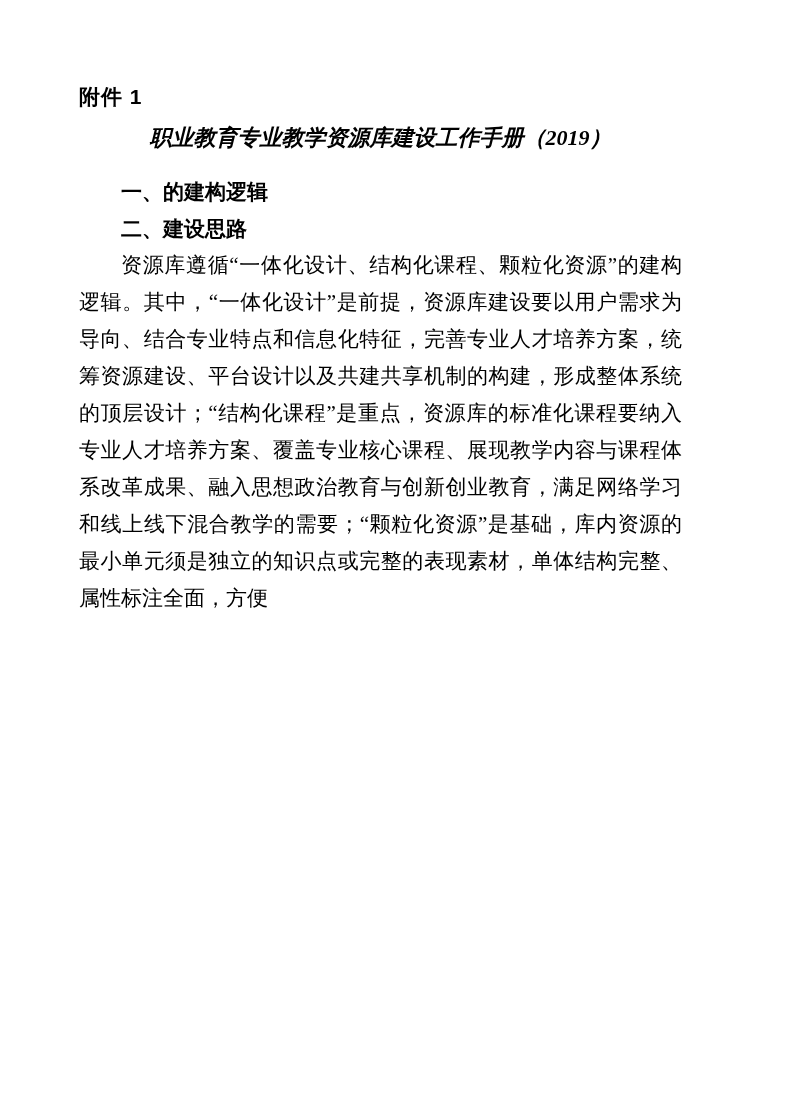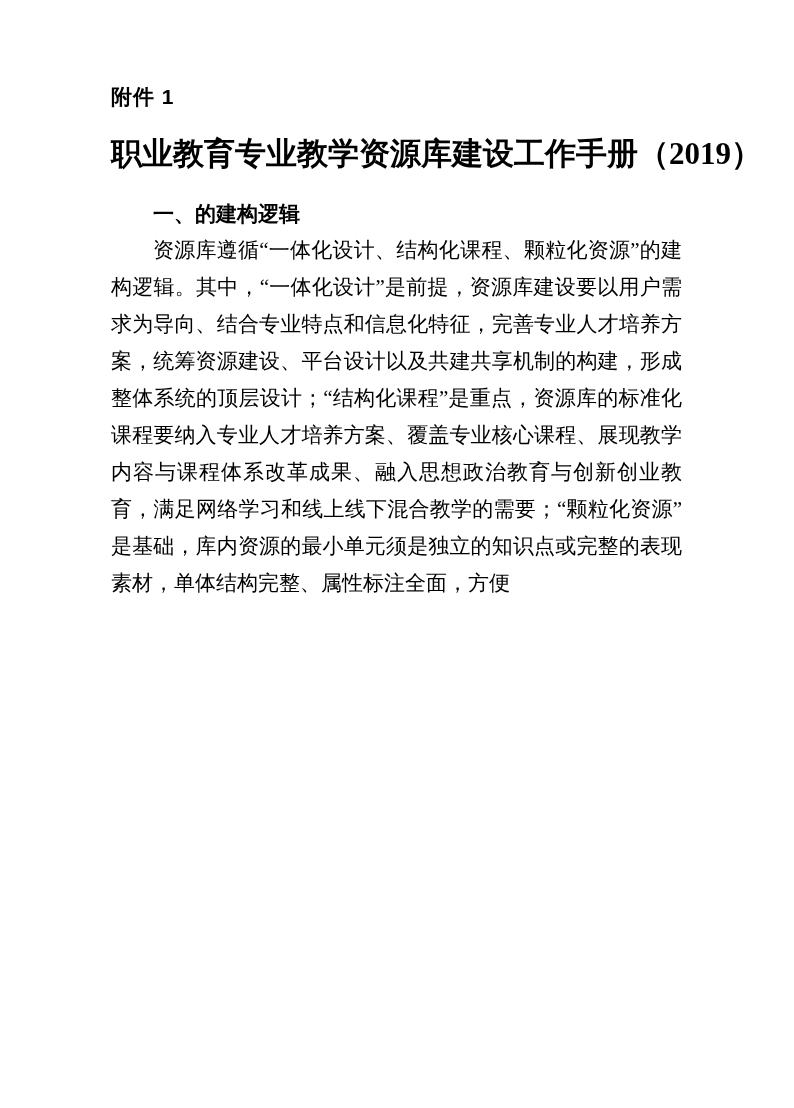--- a/index.html
+++ b/index.html
@@ -7,38 +7,39 @@
     padding: 0;
     background: #ffffff;
   }
   .doc-page {
     position: relative;
     width: 794px;
     height: 1108px;
     box-sizing: border-box;
     background: #ffffff;
     color: #000000;
-    padding: 84px 112px 0 111px;
+    padding: 84px 112px 0 79px;
     overflow: hidden;
     font-family: "Liberation Serif", "DejaVu Serif", serif;
   }
   .attachment-label {
     font-family: "Liberation Sans", "DejaVu Sans", sans-serif;
     font-weight: 700;
     font-size: 21px;
     line-height: 25px;
     letter-spacing: 1px;
     color: #000000;
   }
   .doc-title {
-    margin-top: 25px;
+    margin-top: 9px;
     text-align: center;
     font-family: "Liberation Serif", "DejaVu Serif", serif;
+    font-style: italic;            
     font-weight: 700;
-    font-size: 31px;
+    font-size: 22px;
     line-height: 40px;
     letter-spacing: 0px;
     color: #000000;
     white-space: nowrap;
   }
   .doc-body {
     margin-top: 7px;
     font-size: 21px;
     line-height: 37px;
     text-align: justify;
@@ -67,18 +68,19 @@
   <div class="attachment-label">附件 1</div>
 
   <h1 class="doc-title">职业教育专业教学资源库建设工作手册（2019）</h1>
 
   <div class="doc-body">
 
 
     <h2 class="section-heading">一、的建构逻辑</h2>
 
 
+    <h2 class="section-heading">二、建设思路</h2>
 
     <p>资源库遵循“一体化设计、结构化课程、颗粒化资源”的建构逻辑。其中，“一体化设计”是前提，资源库建设要以用户需求为导向、结合专业特点和信息化特征，完善专业人才培养方案，统筹资源建设、平台设计以及共建共享机制的构建，形成整体系统的顶层设计；“结构化课程”是重点，资源库的标准化课程要纳入专业人才培养方案、覆盖专业核心课程、展现教学内容与课程体系改革成果、融入思想政治教育与创新创业教育，满足网络学习和线上线下混合教学的需要；“颗粒化资源”是基础，库内资源的最小单元须是独立的知识点或完整的表现素材，单体结构完整、属性标注全面，方便</p>
 
   </div>
 
 </div>
 
 </body></html>

